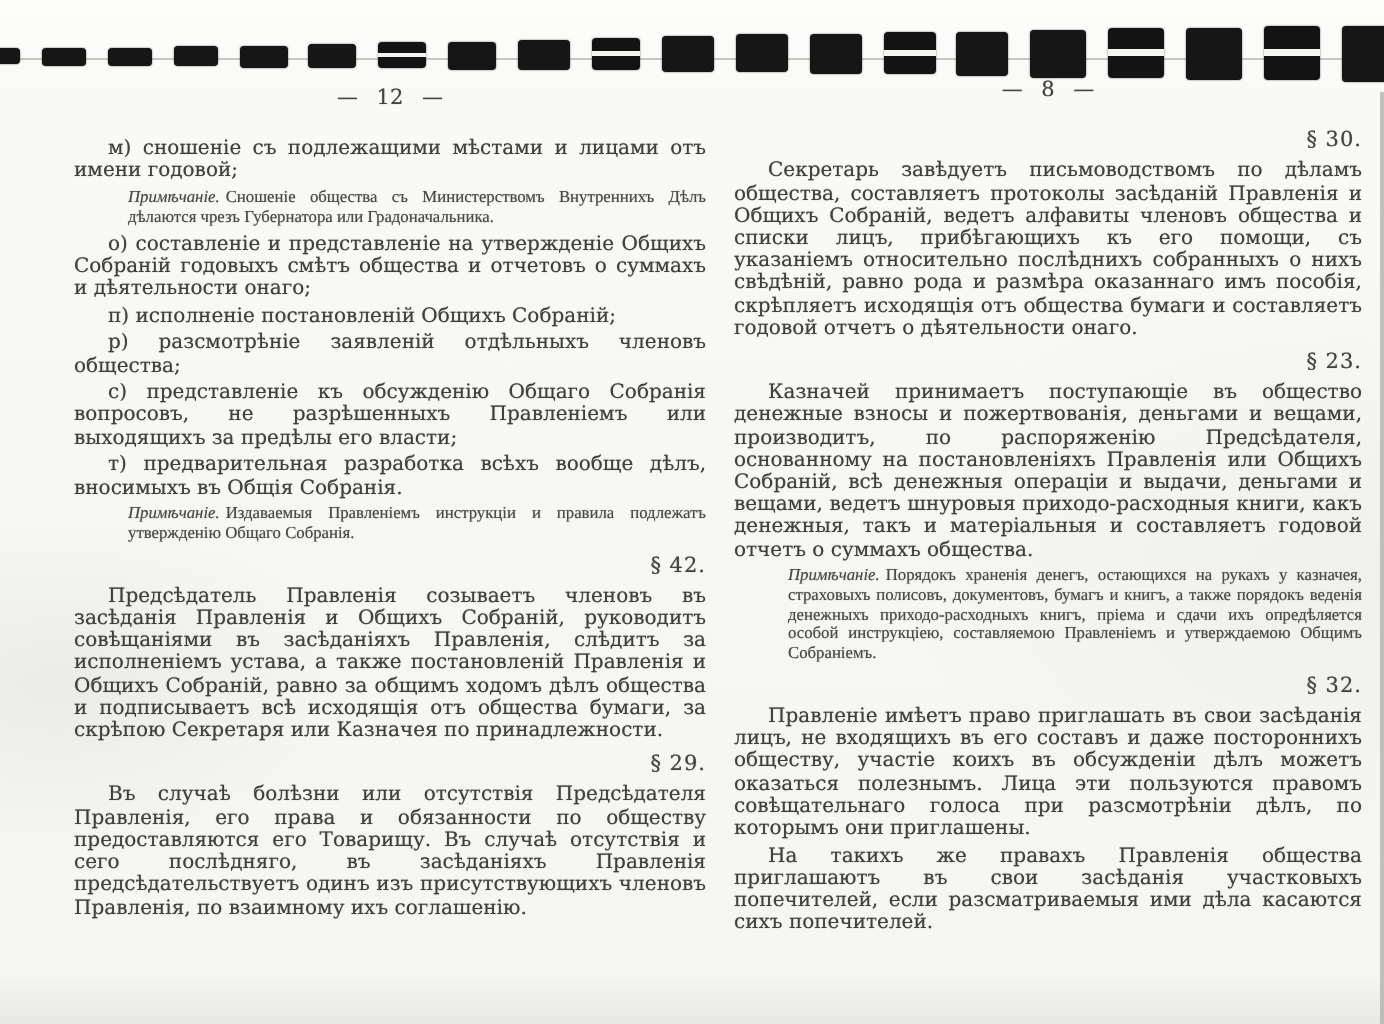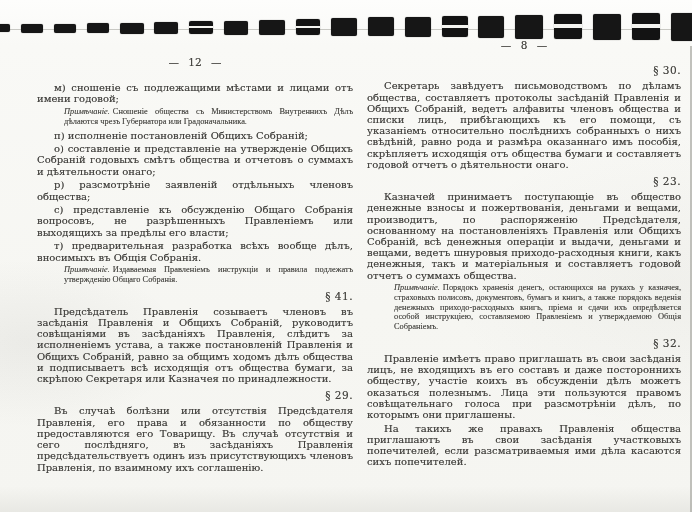--- a/index.html
+++ b/index.html
@@ -18,21 +18,21 @@
     display: flex; justify-content: space-between; align-items: flex-start;
     padding: 0; z-index: 3;
   }
   .edge-line { position: absolute; top: 29px; left: 0; right: 0; height: 1px; background: #c8c8c3; z-index: 2; }
   .bm { display: block; background: #161616; border-radius: 2px; box-shadow: 0 0 1px rgba(0,0,0,0.6); }
   .bm.slit { background: linear-gradient(to bottom, #131313 0 42%, #f4f4f0 42% 56%, #131313 56% 100%); }
   .right-edge { position: absolute; top: 46px; bottom: 0; right: 0; width: 2px; background: #adada8; opacity: 0.75; z-index: 2; }
 
   .page { position: absolute; z-index: 1; font-size: 10px; line-height: 11.2px; text-align: justify;
           text-shadow: 0 0 0.5px rgba(64,63,60,0.55); }
-  .page-left  { left: 37px;  top: 57px; width: 316px; }
+  .page-left  { left: 37px;  top: 44px; width: 316px; }
   .page-right { left: 367px; top: 40px; width: 314px; }
 
   .pagenum { text-align: center; font-size: 10.5px; word-spacing: 6px; margin: 0 0 14px 0; color: #44433f; }
   .sect { text-align: right; font-size: 10.5px; font-weight: normal; margin: 6px 0 4px 0; letter-spacing: 0.5px; color: #44433f; }
   p.item, p.para { margin: 0 0 2.5px 0; text-indent: 17px; }
   p.note { margin: 1px 0 3px 27px; font-size: 8.4px; line-height: 9.7px; color: #4a4945; font-family: Liberation Serif, serif; }
   .note-label { font-style: italic; margin-right: 3px; }
 </style>
 </head>
 <body>
@@ -60,35 +60,35 @@
   <i class="bm slit" style="width:28px;height:25px;margin-top:14px"></i>
   <i class="bm" style="width:28px;height:26px;margin-top:14px"></i>
   <i class="bm slit" style="width:28px;height:27px;margin-top:13px"></i>
   <i class="bm" style="width:26px;height:28px;margin-top:13px;margin-right:-5px"></i>
 </div>
 
 <div class="page page-left">
   <div class="pagenum">— 12 —</div>
   <p class="item">м) сношеніе съ подлежащими мѣстами и лицами отъ имени годовой;</p>
   <p class="note"><i class="note-label">Примѣчаніе.</i><span>Сношеніе общества съ Министерствомъ Внутреннихъ Дѣлъ дѣлаются чрезъ Губернатора или Градоначальника.</span></p>
+  <p class="item">о) составленіе и представленіе на утвержденіе Общихъ Собраній годовыхъ смѣтъ общества и отчетовъ о суммахъ и дѣятельности онаго;</p>
   <p class="item">п) исполненіе постановленій Общихъ Собраній;</p>
-  <p class="item">о) составленіе и представленіе на утвержденіе Общихъ Собраній годовыхъ смѣтъ общества и отчетовъ о суммахъ и дѣятельности онаго;</p>
   <p class="item">р) разсмотрѣніе заявленій отдѣльныхъ членовъ общества;</p>
   <p class="item">с) представленіе къ обсужденію Общаго Собранія вопросовъ, не разрѣшенныхъ Правленіемъ или выходящихъ за предѣлы его власти;</p>
   <p class="item">т) предварительная разработка всѣхъ вообще дѣлъ, вносимыхъ въ Общія Собранія.</p>
   <p class="note"><i class="note-label">Примѣчаніе.</i><span>Издаваемыя Правленіемъ инструкціи и правила подлежатъ утвержденію Общаго Собранія.</span></p>
-  <h3 class="sect">§ 41.</h3>
+  <h3 class="sect">§ 42.</h3>
   <p class="para">Предсѣдатель Правленія созываетъ членовъ въ засѣданія Правленія и Общихъ Собраній, руководитъ совѣщаніями въ засѣданіяхъ Правленія, слѣдитъ за исполненіемъ устава, а также постановленій Правленія и Общихъ Собраній, равно за общимъ ходомъ дѣлъ общества и подписываетъ всѣ исходящія отъ общества бумаги, за скрѣпою Секретаря или Казначея по принадлежности.</p>
   <h3 class="sect">§ 29.</h3>
   <p class="para">Въ случаѣ болѣзни или отсутствія Предсѣдателя Правленія, его права и обязанности по обществу предоставляются его Товарищу. Въ случаѣ отсутствія и сего послѣдняго, въ засѣданіяхъ Правленія предсѣдательствуетъ одинъ изъ присутствующихъ членовъ Правленія, по взаимному ихъ соглашенію.</p>
 </div>
 
 <div class="page page-right">
   <div class="pagenum">— 8 —</div>
   <h3 class="sect">§ 30.</h3>
   <p class="para">Секретарь завѣдуетъ письмоводствомъ по дѣламъ общества, составляетъ протоколы засѣданій Правленія и Общихъ Собраній, ведетъ алфавиты членовъ общества и списки лицъ, прибѣгающихъ къ его помощи, съ указаніемъ относительно послѣднихъ собранныхъ о нихъ свѣдѣній, равно рода и размѣра оказаннаго имъ пособія, скрѣпляетъ исходящія отъ общества бумаги и составляетъ годовой отчетъ о дѣятельности онаго.</p>
   <h3 class="sect">§ 23.</h3>
   <p class="para">Казначей принимаетъ поступающіе въ общество денежные взносы и пожертвованія, деньгами и вещами, производитъ, по распоряженію Предсѣдателя, основанному на постановленіяхъ Правленія или Общихъ Собраній, всѣ денежныя операціи и выдачи, деньгами и вещами, ведетъ шнуровыя приходо-расходныя книги, какъ денежныя, такъ и матеріальныя и составляетъ годовой отчетъ о суммахъ общества.</p>
-  <p class="note"><i class="note-label">Примѣчаніе.</i><span>Порядокъ храненія денегъ, остающихся на рукахъ у казначея, страховыхъ полисовъ, документовъ, бумагъ и книгъ, а также порядокъ веденія денежныхъ приходо-расходныхъ книгъ, пріема и сдачи ихъ опредѣляется особой инструкціею, составляемою Правленіемъ и утверждаемою Общія Собраніемъ.</span></p>
+  <p class="note"><i class="note-label">Примѣчаніе.</i><span>Порядокъ храненія денегъ, остающихся на рукахъ у казначея, страховыхъ полисовъ, документовъ, бумагъ и книгъ, а также порядокъ веденія денежныхъ приходо-расходныхъ книгъ, пріема и сдачи ихъ опредѣляется особой инструкціею, составляемою Правленіемъ и утверждаемою Общимъ Собраніемъ.</span></p>
   <h3 class="sect">§ 32.</h3>
   <p class="para">Правленіе имѣетъ право приглашать въ свои засѣданія лицъ, не входящихъ въ его составъ и даже постороннихъ обществу, участіе коихъ въ обсужденіи дѣлъ можетъ оказаться полезнымъ. Лица эти пользуются правомъ совѣщательнаго голоса при разсмотрѣніи дѣлъ, по которымъ они приглашены.</p>
   <p class="para">На такихъ же правахъ Правленія общества приглашаютъ въ свои засѣданія участковыхъ попечителей, если разсматриваемыя ими дѣла касаются сихъ попечителей.</p>
 </div>
 
 </body></html>

